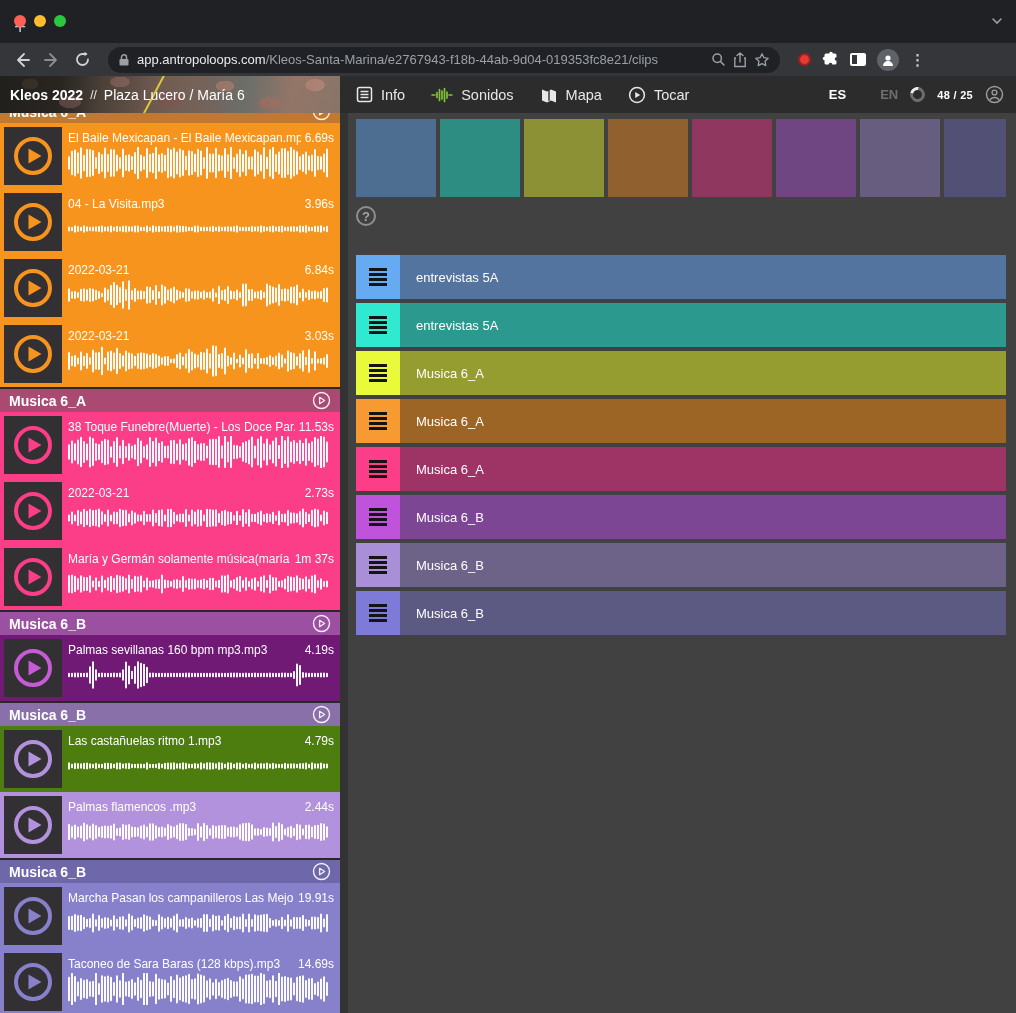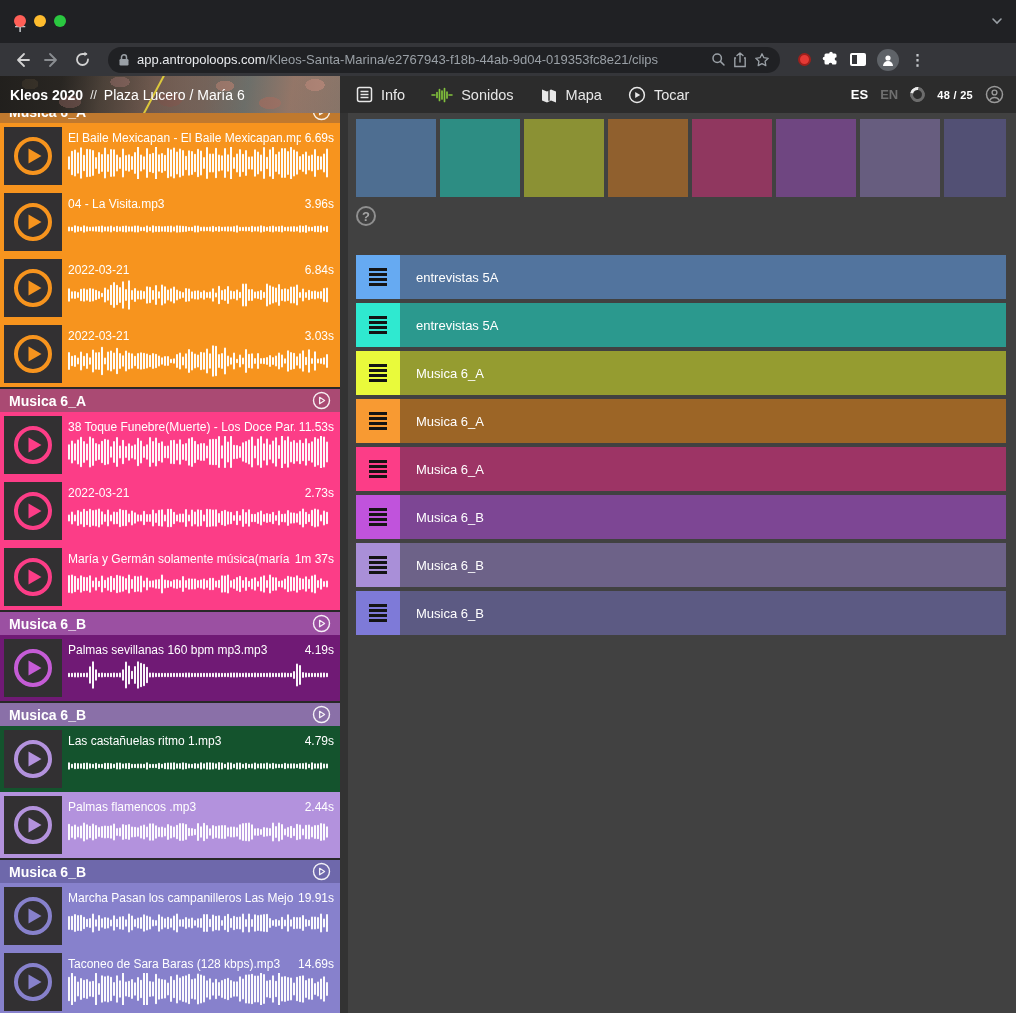--- a/index.html
+++ b/index.html
@@ -52,21 +52,21 @@
     background:#e8d53a; transform:rotate(28deg); opacity:.9; }
   .breadcrumb { position:absolute; z-index:2; left:10px; top:0; height:37px; display:flex; align-items:center; gap:7px; color:#fff; }
   .bc-project { font-size:14px; font-weight:bold; }
   .bc-sep { font-size:12px; opacity:.9; }
   .bc-title { font-size:14px; }
   .appnav { display:flex; align-items:center; gap:26px; padding-left:16px; }
   .appnav .nav-item { display:flex; align-items:center; gap:8px; color:#e8e8e8; font-size:14.5px; }
   .appnav .nav-item.active { color:#e5e5e5;align-items:flex-end; }
   .header-right { margin-left:auto; display:flex; align-items:center; gap:12px; padding-right:12px; }
   .lang { font-size:13px; font-weight:bold; }
-  .lang.on { color:#fff; } .lang.off { color:#6f6f6f; }
+  .lang.on { color:#fff; } .lang.off { color:#6f6f6f;margin-left:22px; }
   .spinner { width:15px; height:15px; border-radius:50%; border:3px solid #6c6c6c; border-top-color:#ececec; transform:rotate(-35deg); }
   .counter { color:#fff; font-size:11px; font-weight:bold; letter-spacing:.3px; }
 
   
   .main { display:flex; height:937px; background:#333; }
 
   
   .sidebar { width:340px; flex:none; background:#282828; overflow:hidden; }
   .sec-header { height:23px; display:flex; align-items:center; justify-content:space-between; padding:0 9px; }
   .sec-header .sec-label { color:#fff; font-size:14px; font-weight:bold; }
@@ -174,21 +174,21 @@
           <path d="M2 13a5 5 0 0 1 10 0z" fill="#fff"></path>
         </svg>
     </span>
     <span class="dots">⋮</span>
   </div>
 </div>
 
 <div class="appheader">
   <div class="map-strip"></div>
   <div class="breadcrumb">
-    <span class="bc-project">Kleos 2020</span>
+    <span class="bc-project">Kleos 2022</span>
     <span class="bc-sep">//</span>
     <span class="bc-title">Plaza Lucero / María 6</span>
   </div>
   <nav class="appnav" id="appnav">
       <span class="nav-item">
         <span>
           <svg width="17" height="17" viewBox="0 0 17 17">
             <rect x="1.5" y="1.5" width="14" height="14" rx="2" stroke="#e8e8e8" stroke-width="1.5" fill="none"></rect>
             <path d="M4.5 5.5h8M4.5 8.5h8M4.5 11.5h8" stroke="#e8e8e8" stroke-width="1.4"></path>
           </svg>
@@ -410,21 +410,21 @@
       <div class="sec-gap"></div>
       <div class="sec-header" style="background: rgb(138, 112, 168);">
         <span class="sec-label">Musica 6_B</span>
         <span style="height: 19px;">
           <svg width="19" height="19" viewBox="0 0 19 19">
             <circle cx="9.5" cy="9.5" r="8" stroke="rgba(255,255,255,.9)" stroke-width="1.4" fill="none"></circle>
             <path d="M7.6 6.3l5 3.2-5 3.2z" fill="none" stroke="rgba(255,255,255,.9)" stroke-width="1.3" stroke-linejoin="round"></path>
           </svg>
         </span>
       </div>
-      <div class="track" style="background: #14532d;">
+      <div class="track" style="background: #4d7c0f;">
         <div class="tile">
           <svg width="42" height="42" viewBox="0 0 42 42">
             <circle cx="21" cy="21" r="17" stroke="#b392dd" stroke-width="4" fill="none"></circle>
             <path d="M16.5 13.5l13 7.5-13 7.5z" fill="#b392dd"></path>
           </svg>
         </div>
         <div class="trk-body">
           <div class="trk-line">
             <span class="trk-title">Las castañuelas ritmo 1.mp3</span>
             <span class="trk-dur">4.79s</span>

